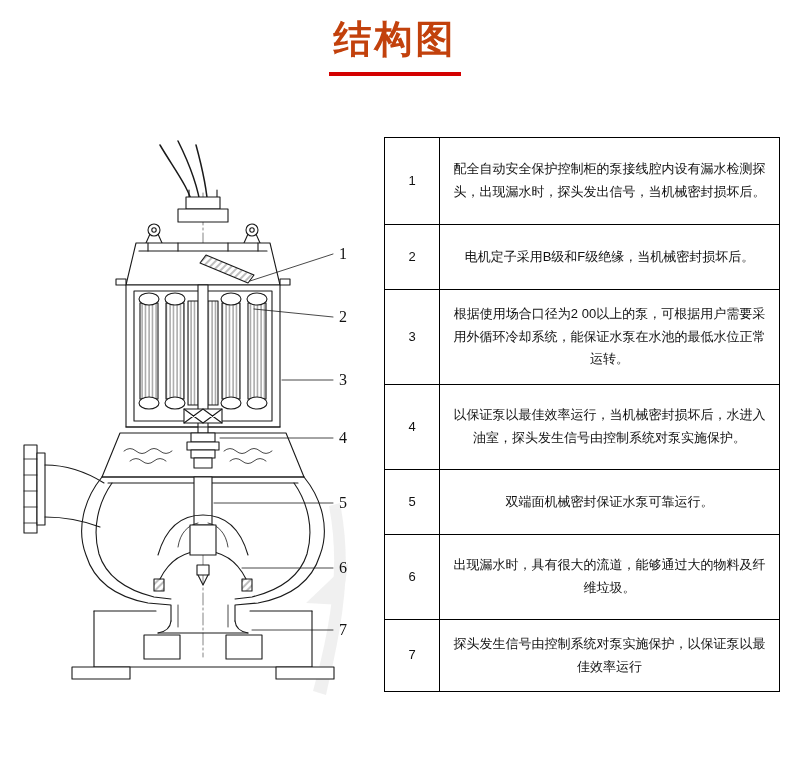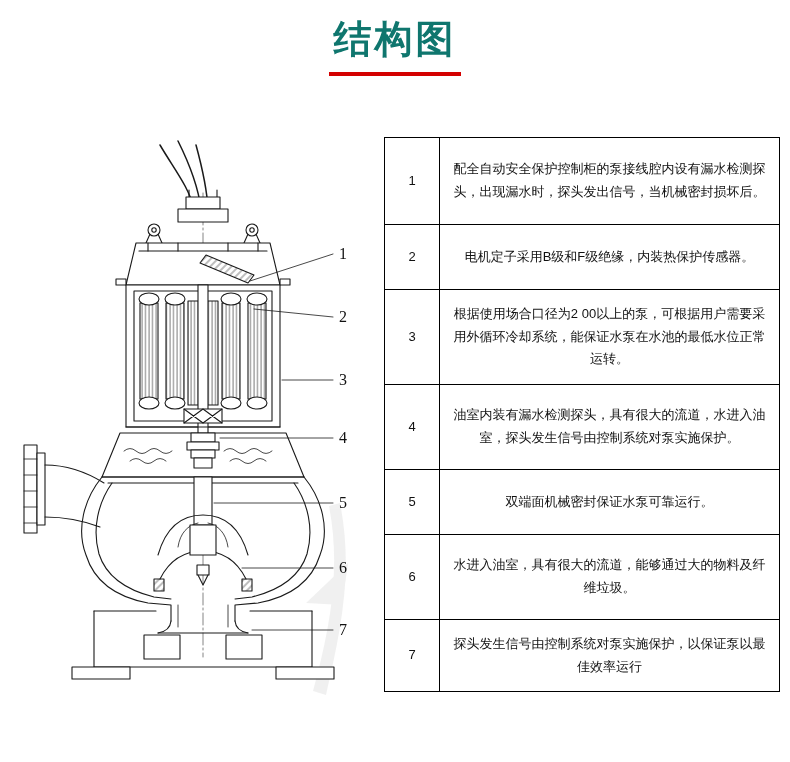--- a/index.html
+++ b/index.html
@@ -1,21 +1,21 @@
 <!DOCTYPE html>
 <html><head>
 <meta charset="utf-8">
 <style>
   html,body{margin:0;padding:0;background:#ffffff;}
   body{width:790px;height:762px;font-family:"Liberation Sans","DejaVu Sans",sans-serif;color:#111;}
   .page{position:relative;width:790px;height:762px;background:#fff;overflow:hidden;}
 
   
   .header{position:absolute;top:0;left:0;width:790px;text-align:center;}
-  .page-title{margin:0;padding-top:14px;font-size:38px;font-weight:bold;color:#0f766e;letter-spacing:3px;}
+  .page-title{margin:0;padding-top:14px;font-size:38px;font-weight:bold;color:#c2410c;letter-spacing:3px;}
   .title-underline{width:132px;height:4px;background:#d40000;margin:7px auto 0;}
 
   
   .drawing{position:absolute;left:8px;top:135px;width:372px;height:582px;}
 
   
   .spec-table-wrap{position:absolute;left:384px;top:137px;width:396px;}
   table.spec{border-collapse:collapse;width:396px;table-layout:fixed;}
   table.spec td{border:1px solid #000;vertical-align:middle;text-align:center;
     font-size:13px;line-height:1.75;color:#111;}
@@ -202,37 +202,37 @@
 
   <div class="spec-table-wrap">
     <table class="spec">
       <tbody>
         <tr class="r0">
           <td class="num">1</td>
           <td class="desc">配全自动安全保护控制柜的泵接线腔内设有漏水检测探头，出现漏水时，探头发出信号，当机械密封损坏后。</td>
         </tr>
         <tr class="r1">
           <td class="num">2</td>
-          <td class="desc">电机定子采用B级和F级绝缘，内装热保护传感器。</td>
+          <td class="desc">电机定子采用B级和F级绝缘，当机械密封损坏后。</td>
         </tr>
         <tr class="r2">
           <td class="num">3</td>
           <td class="desc">根据使用场合口径为2 00以上的泵，可根据用户需要采用外循环冷却系统，能保证水泵在水池的最低水位正常运转。</td>
         </tr>
         <tr class="r3">
           <td class="num">4</td>
-          <td class="desc">油室内装有漏水检测探头，具有很大的流道，水进入油室，探头发生信号由控制系统对泵实施保护。</td>
+          <td class="desc">以保证泵以最佳效率运行，当机械密封损坏后，水进入油室，探头发生信号由控制系统对泵实施保护。</td>
         </tr>
         <tr class="r4">
           <td class="num">5</td>
           <td class="desc">双端面机械密封保证水泵可靠运行。</td>
         </tr>
         <tr class="r5">
           <td class="num">6</td>
-          <td class="desc">水进入油室，具有很大的流道，能够通过大的物料及纤维垃圾。</td>
+          <td class="desc">出现漏水时，具有很大的流道，能够通过大的物料及纤维垃圾。</td>
         </tr>
         <tr class="r6">
           <td class="num">7</td>
           <td class="desc">探头发生信号由控制系统对泵实施保护，以保证泵以最佳效率运行</td>
         </tr>
       </tbody>
     </table>
   </div>
 
 </div>

